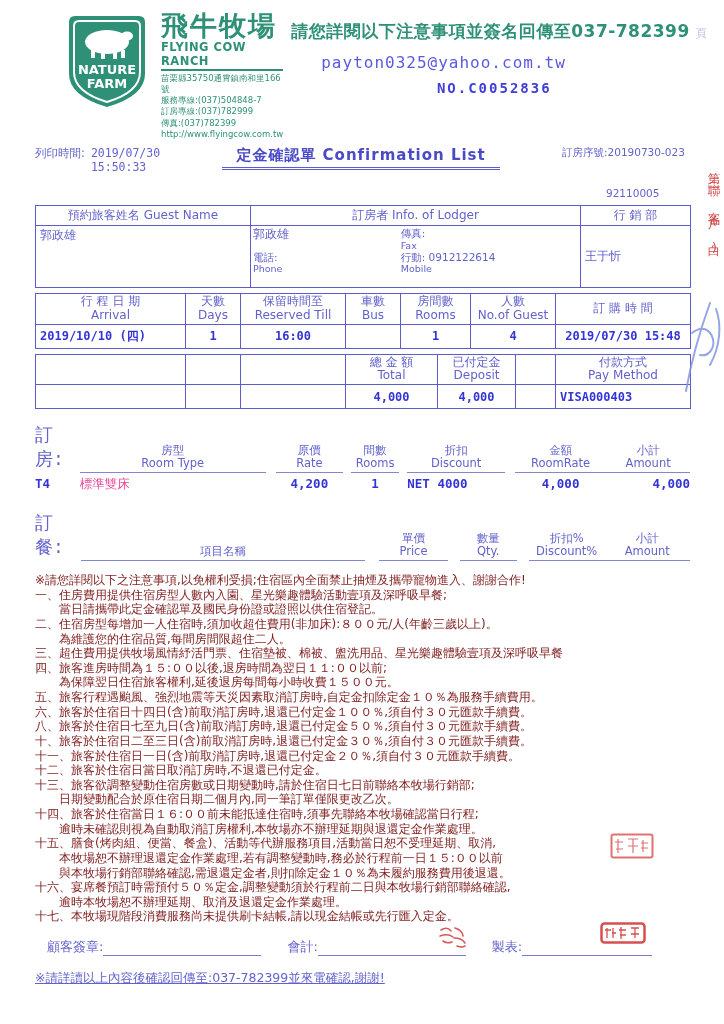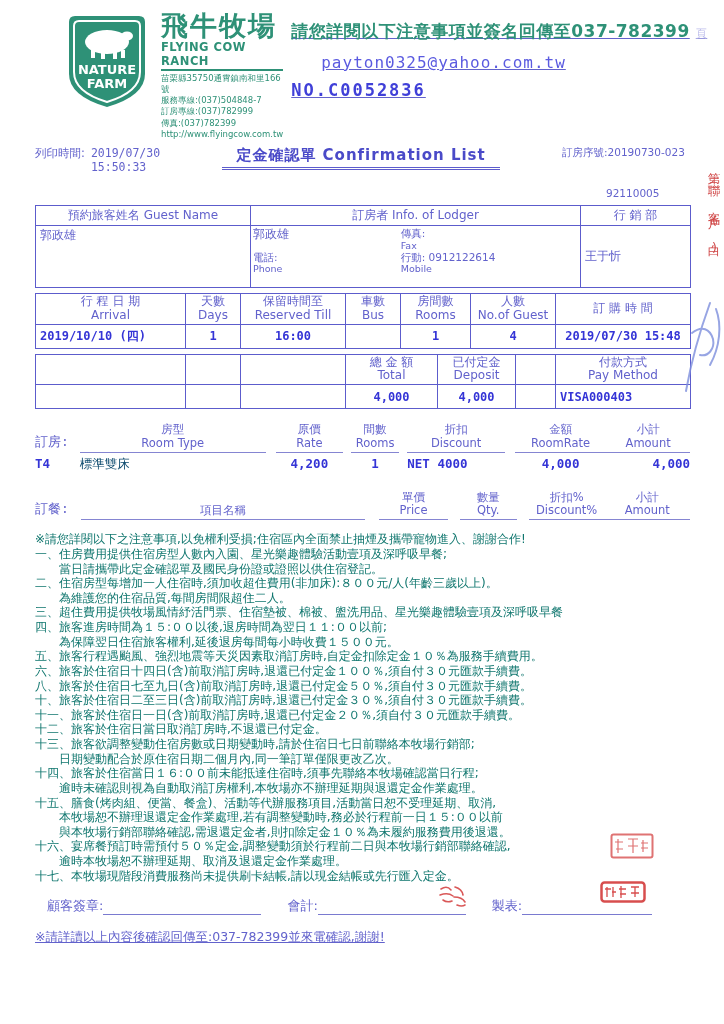--- a/index.html
+++ b/index.html
@@ -15,25 +15,25 @@
   .teal { color:#2e9177; }
   .bold-val { color:#3434d6; font-weight:bold; }
 
   
   .hdr { display:flex; align-items:flex-start; }
   .logo-badge { flex:0 0 88px; margin-left:28px; }
   .brand { margin-left:10px; width:170px; }
   .brand-cn { font-size:27px; font-weight:bold; letter-spacing:2px; line-height:1.05; }
   .brand-en { font-size:11.5px; font-weight:bold; border-bottom:2px solid #2e9177; padding-bottom:1px; letter-spacing:0.5px; }
   .brand-lines { font-size:8.5px; line-height:1.3; margin-top:2px; }
-  .hdr-right { flex:1; margin-left:8px;text-decoration:underline; }
+  .hdr-right { flex:1; margin-left:8px; }
   .banner { font-size:17px; font-weight:bold; letter-spacing:0.5px; margin-top:8px; white-space:nowrap; }
   .page-mark { font-size:11px; color:#9a9ae0; opacity:0.65; font-weight:normal; margin-left:6px; }
   .email { font-size:16px; color:#5a5ae0; margin-top:10px; margin-left:30px; letter-spacing:1px; }
-  .doc-no { font-size:17px; font-weight:bold; color:#4040d8; text-align:left; margin-top:8px; margin-right:10px; letter-spacing:2px; }
+  .doc-no { font-size:14px; font-weight:bold; color:#4040d8; text-align:center; margin-top:8px; margin-right:10px; letter-spacing:2px; }
 
   
   .title-bar { display:flex; align-items:flex-start; margin-top:6px; }
   .print-block { display:flex; font-size:11.5px; }
   .print-times { margin-left:6px; line-height:1.25; }
   .doc-title { flex:1; text-align:center; font-size:15px; font-weight:bold; letter-spacing:1px; color:#4a4ac8; }
   .doc-title .inner { display:inline-block; border-bottom:3px double #5c5ccc; padding:0 14px 2px; }
   .order-no { font-size:10.5px; line-height:1.3; width:128px; }
 
   
@@ -46,24 +46,24 @@
   .lodger-name { font-size:12px; color:#5c5cc8; }
   .sub-en { font-size:9.5px; }
 
   
   .remark { font-size:12px; margin-top:4px; line-height:1.2; }
 
   
   .flex-tab { display:flex; align-items:flex-end; margin-top:14px; font-size:12px; }
   .flex-row { display:flex; align-items:flex-start; font-size:12.5px; margin-top:3px; }
   .col-h { text-align:center; font-size:11.5px; line-height:1.2; border-bottom:1.5px solid #8585d2; padding-bottom:1px; }
-  .tab-label { font-size:13px; padding-bottom:2px;font-family:Liberation Mono, monospace; }
-
-  
-  .notes { margin-top:12px; font-size:12px; line-height:1.22; color:#0f766e; }
+  .tab-label { font-size:18px; padding-bottom:2px;font-family:Liberation Mono, monospace; }
+
+  
+  .notes { margin-top:12px; font-size:12px; line-height:1.22; color:#7f1d1d; }
   .notes-intro { white-space:pre-line; }
   .notes ol { list-style:none; margin:0; padding:0; }
   .notes li { white-space:pre-line; margin:0; }
 
   
   .sig-row { position:relative; display:flex; align-items:flex-end; margin-top:14px; font-size:13px; padding-left:12px; }
   .sig-line { display:inline-block; border-bottom:1.5px solid #7a7ad0; height:16px; }
   .footer-line { font-size:12.5px; margin-top:14px;text-decoration:underline; }
 
   
@@ -286,21 +286,21 @@
           <div>金額</div>
           <div>RoomRate</div>
         </div>
       <div class="col-h" style="width:90px; margin-left:auto;">
           <div>小計</div>
           <div>Amount</div>
         </div>
     </div>
     <div class="flex-row">
       <div class="bold-val mono" style="width:48px;">T4</div>
-      <div style="width:200px; color:#0c4a6e;">標準雙床</div>
+      <div style="width:200px; color:#ec4899;">標準雙床</div>
       <div class="bold-val mono" style="width:72px; margin-left:10px; text-align:center;">4,200</div>
       <div class="bold-val mono" style="width:52px; margin-left:8px; text-align:center;">1</div>
       <div class="bold-val mono" style="width:105px; margin-left:8px;">NET 4000</div>
       <div class="bold-val mono" style="width:98px; margin-left:10px; text-align:center;">4,000</div>
       <div class="bold-val mono" style="width:90px; margin-left:auto; text-align:right;">4,000</div>
     </div>
 
     <div class="flex-tab" style="margin-top:18px;">
       <div class="tab-label" style="width:48px;">訂餐:</div>
       <div class="col-h" style="width:300px;">

